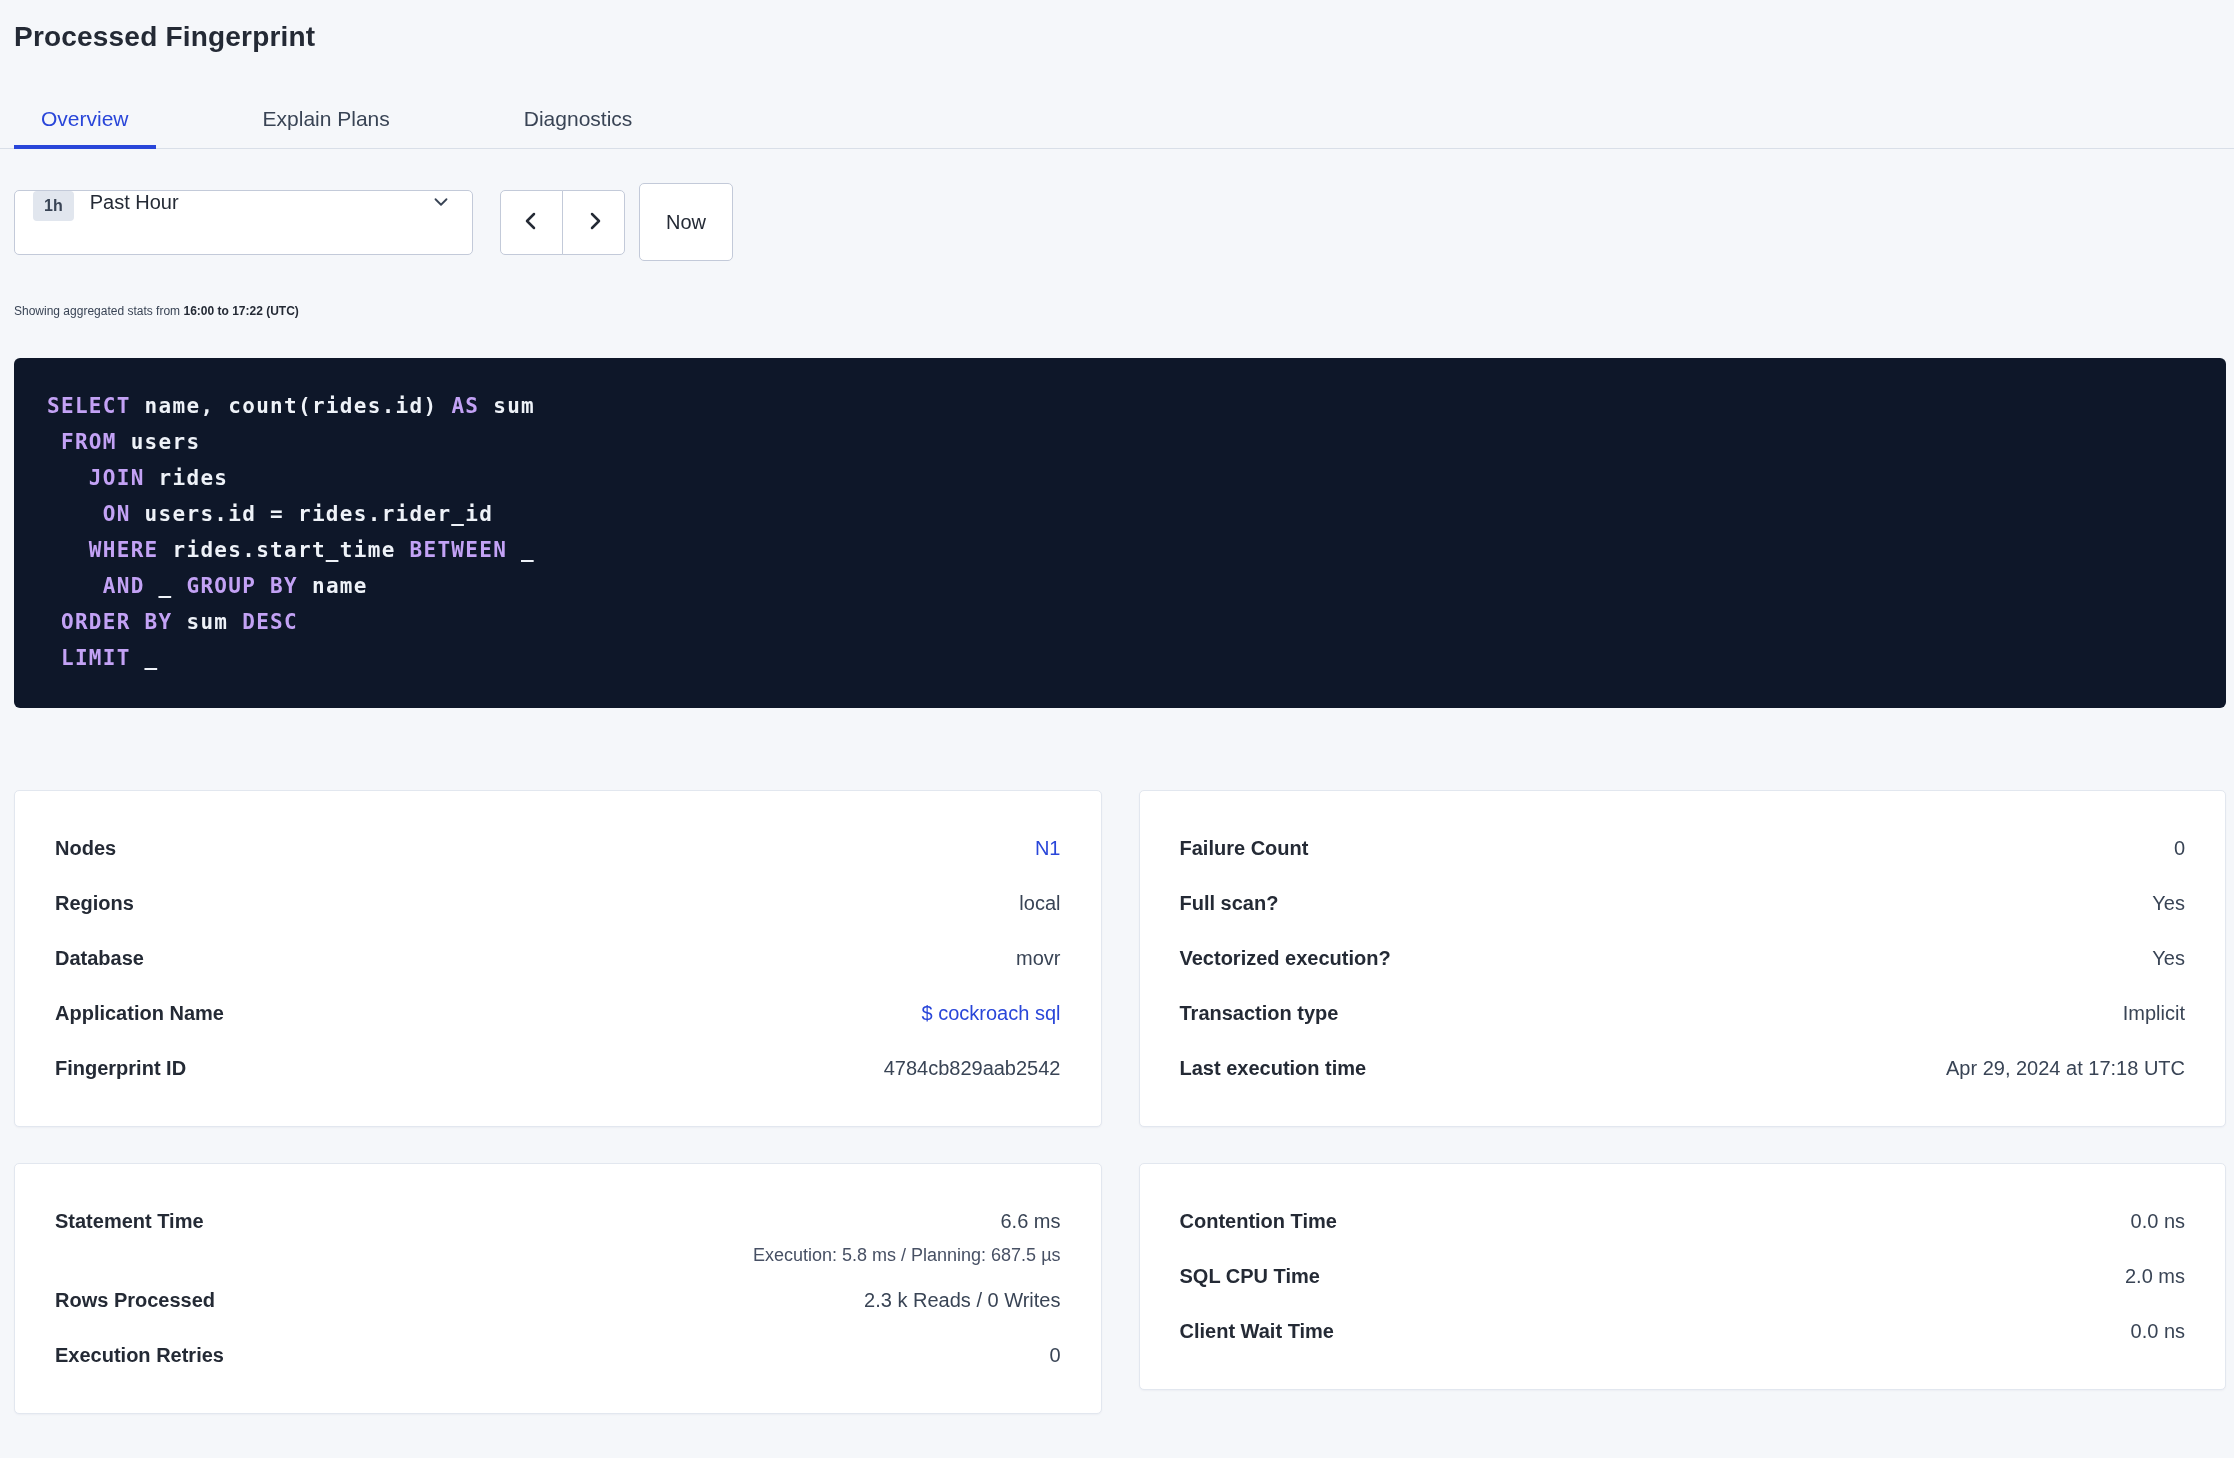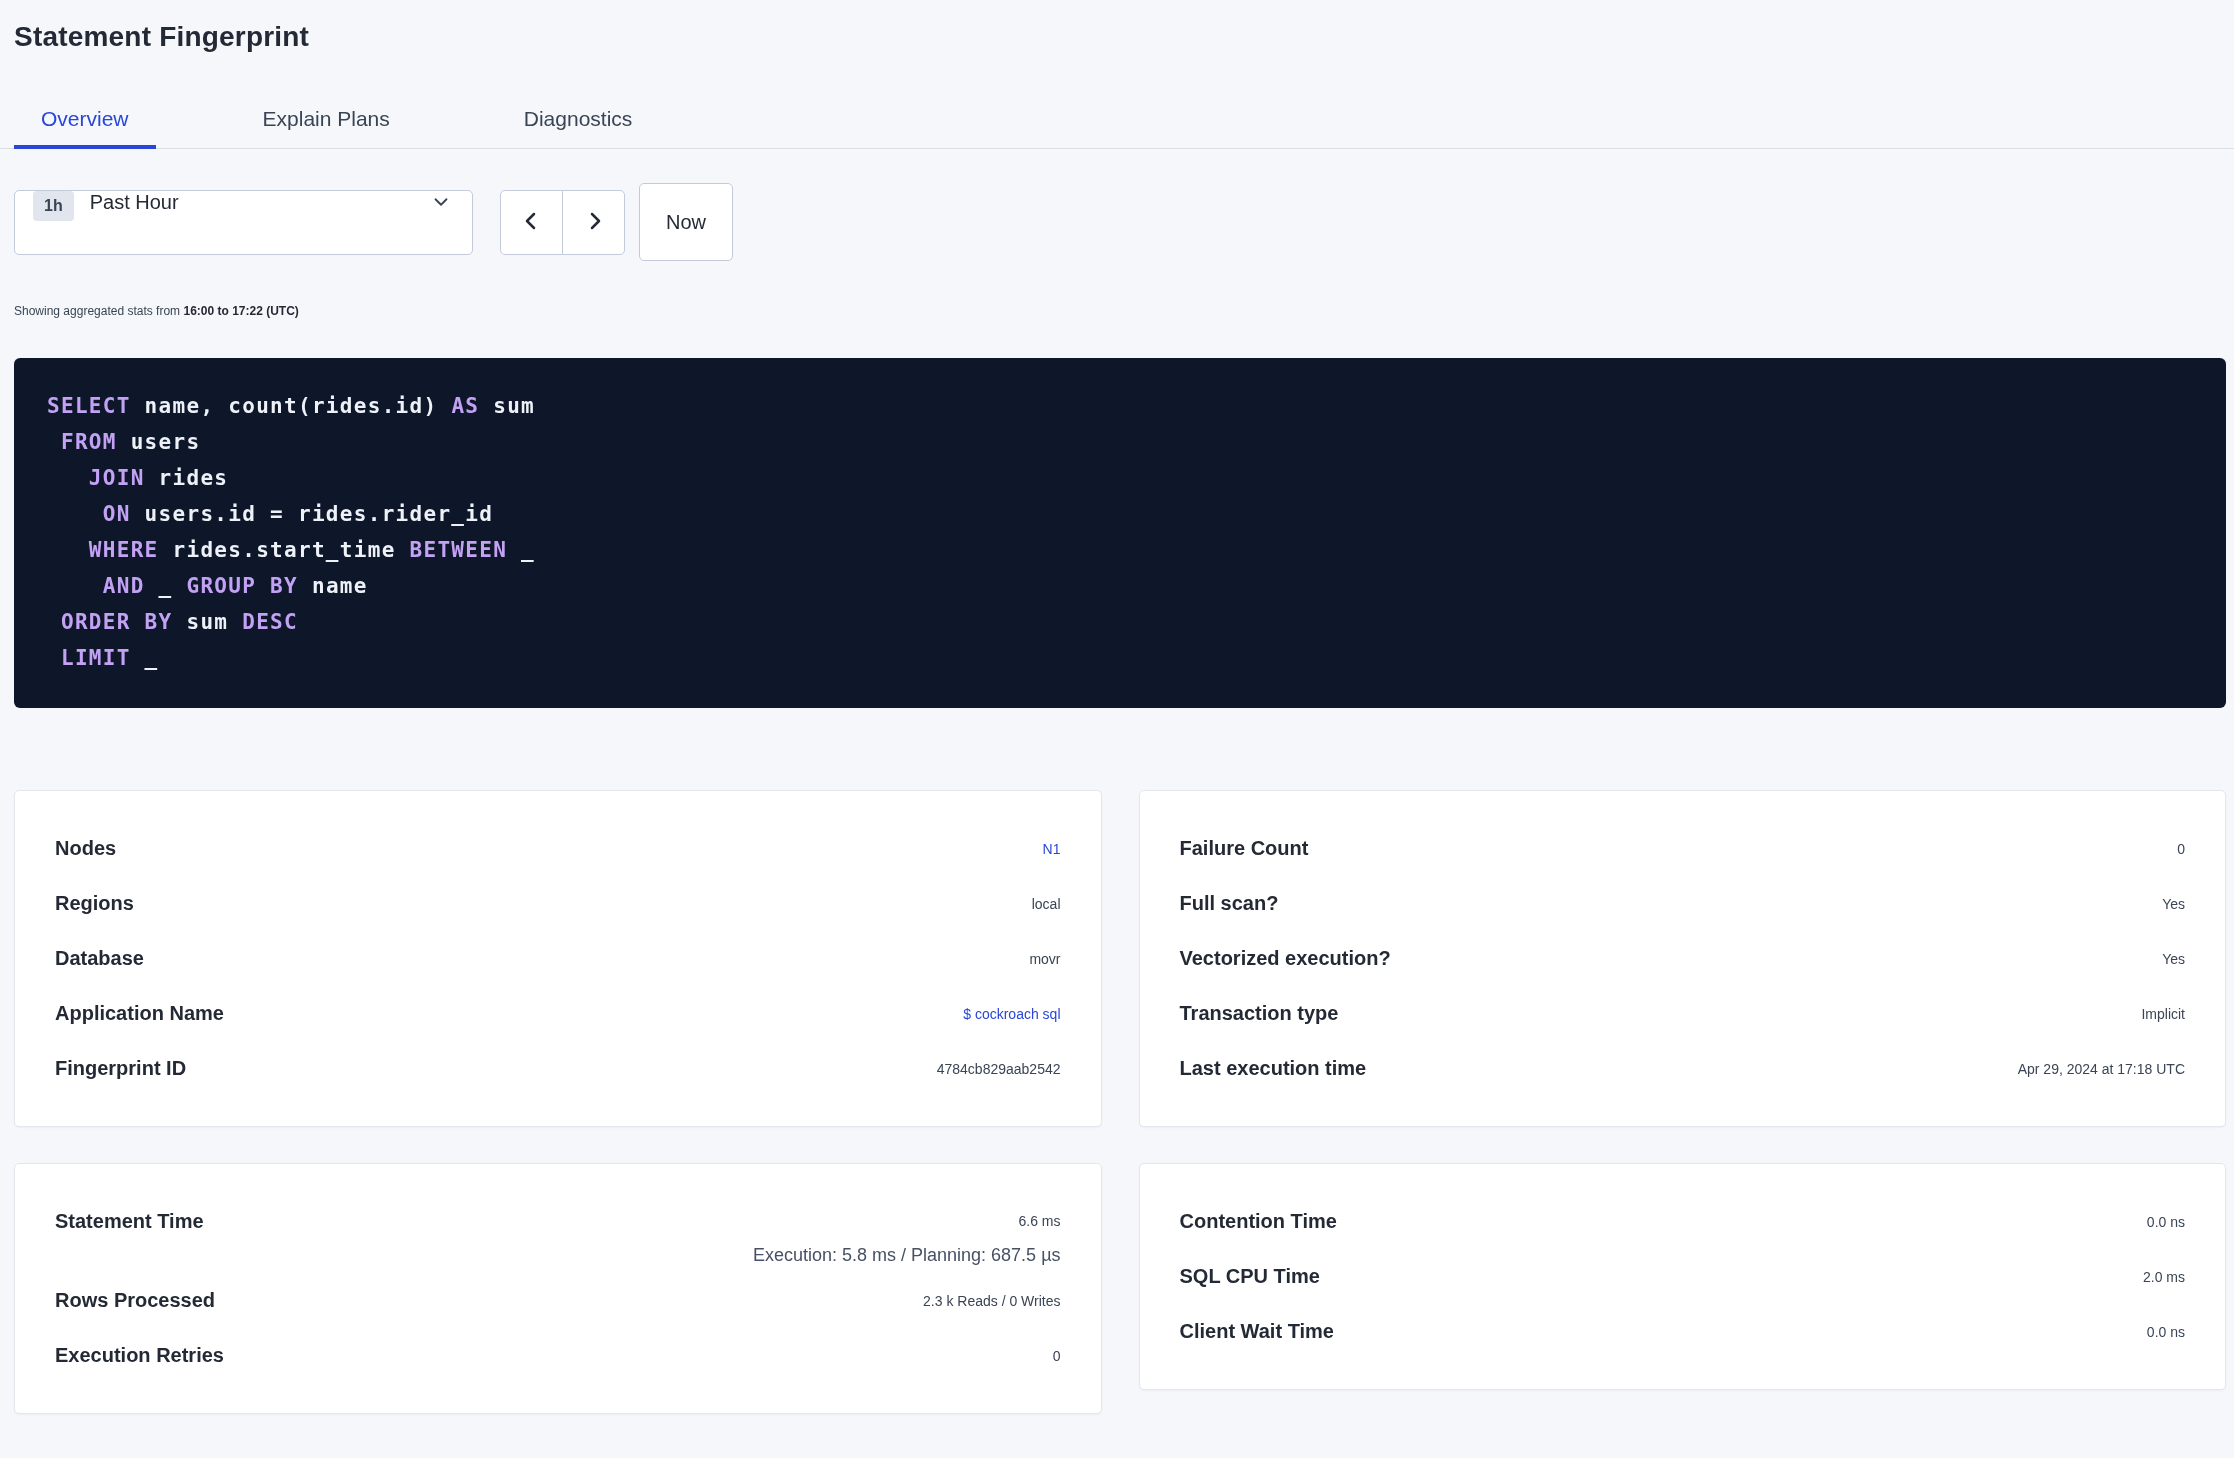--- a/index.html
+++ b/index.html
@@ -158,41 +158,41 @@
     align-items: center;
     min-height: 55px;
   }
   .row-label {
     font-size: 20px;
     font-weight: 700;
     color: var(--text-dark, #242a35);
   }
   .row-value-wrap { margin-left: auto; text-align: right; }
   .row-value {
-    font-size: 14px;
+    font-size: 20px;
     color: var(--text-body, #394455);
   }
   .row-value.link { color: var(--accent, #2946d9); cursor: pointer; }
   .card-row.has-sub { align-items: flex-start; min-height: 79px; }
   .card-row.has-sub .row-label { line-height: 55px; }
   .card-row.has-sub .row-value { display: block; line-height: 55px; }
   .row-subtext {
     display: block;
     font-size: 18px;
     line-height: 24px;
     color: #475064;
     margin-top: -6px;
   }
 </style>
 </head>
 <body>
 
 <div class="page">
 
-  <h1 class="page-title">Statement Fingerprint</h1>
+  <h1 class="page-title">Processed Fingerprint</h1>
 
   <nav class="tabs">
     <div class="tab active">Overview</div>
     <div class="tab">Explain Plans</div>
     <div class="tab">Diagnostics</div>
   </nav>
 
   <div class="content">
 
     <div class="controls-row">

